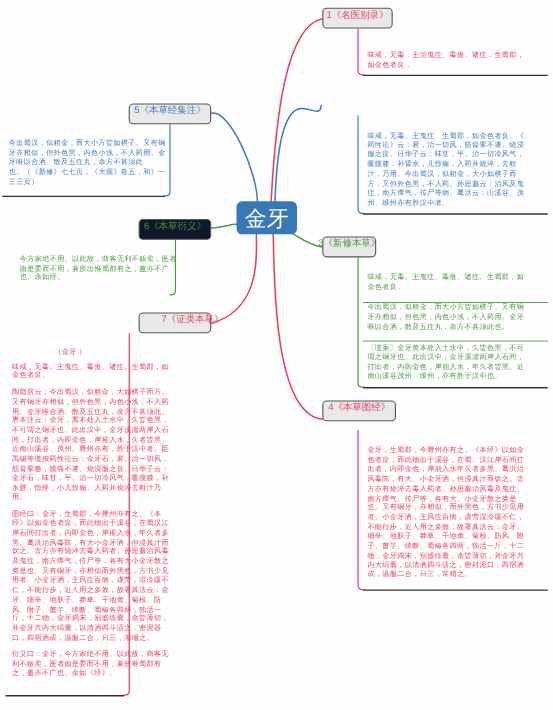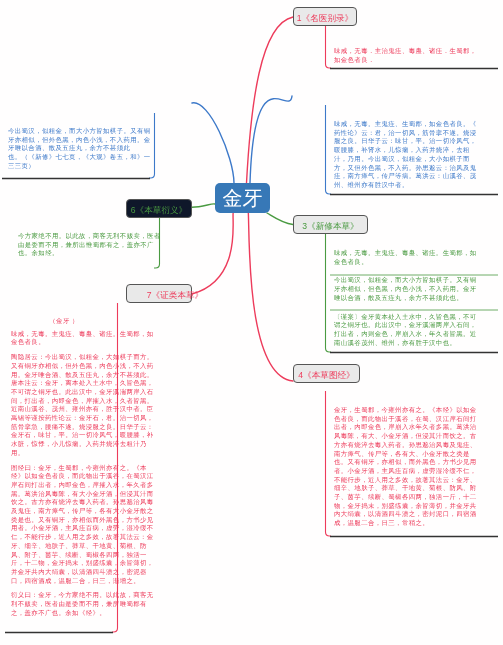--- a/index.html
+++ b/index.html
@@ -5,21 +5,21 @@
 <style>
   html,body{margin:0;padding:0;}
   body{width:503px;height:645px;background:#fffefe;overflow:hidden;
        font-family:"Liberation Sans","DejaVu Sans",sans-serif;}
   #stage{position:relative;width:503px;height:645px;}
   #links{position:absolute;left:0;top:0;width:503px;height:645px;}
   .rootnode{position:absolute;border-radius:5px;color:#ffffff;
             display:flex;align-items:center;justify-content:center;
             font-size:20px;letter-spacing:0px;}
   .topic{position:absolute;border-radius:4px;box-sizing:border-box;
-         display:flex;align-items:flex-end;justify-content:center;
+         display:flex;align-items:flex-start;justify-content:center;
          white-space:nowrap;font-size:8.6px;}
   .bodybox{position:absolute;box-sizing:border-box;}
   .para{margin:0;}
   .line{white-space:pre;}
 </style>
 </head>
 <body>
 
 <div id="stage">
   <svg id="links" viewBox="0 0 503 645">
@@ -64,21 +64,21 @@
         <div class="line">味咸，无毒。主鬼疰、生蜀郡，如金色者良。《</div>
         <div class="line">药性论》云：君，治一切风，筋骨挛不遂。烧浸</div>
         <div class="line">服之良。日华子云：味甘，平。治一切冷风气，</div>
         <div class="line">暖腰膝，补肾水，儿惊痫，入药并烧淬，去粗</div>
         <div class="line">汁，乃用。今出蜀汉，似粗金，大小如棋子而</div>
         <div class="line">方，又但外色黑，不入药。孙思邈云：治风及鬼</div>
         <div class="line">疰，南方瘴气，传尸等病。葛洪云：山溪谷、茂</div>
         <div class="line">州、维州亦有胜汉中者。</div>
       </div>
     </div>
-    <div class="topic" style="left: 293px; top: 215px; width: 75px; height: 19px; background: rgb(233, 233, 233); border: 1.2px solid rgb(85, 85, 85); color: rgb(74, 154, 65);">
+    <div class="topic" style="left: 293px; top: 215px; width: 49px; height: 19px; background: rgb(233, 233, 233); border: 1.2px solid rgb(85, 85, 85); color: rgb(74, 154, 65);">
       <span>3《新修本草》</span>
     </div>
     <div class="bodybox" style="left: 334px; top: 249px; width: 168px; color: rgb(74, 154, 65); font-size: 6.4px; line-height: 8.7px; letter-spacing: 0.4px;">
       <div class="para">
         <div class="line">味咸，无毒。主鬼疰、毒蛊、诸疰。生蜀郡，如</div>
         <div class="line">金色者良。</div>
       </div>
       <div class="para" style="margin-top: 10px;">
         <div class="line">今出蜀汉，似粗金，而大小方皆如棋子。又有铜</div>
         <div class="line">牙亦相似，但色黑，内色小浅，不入药用。金牙</div>
@@ -104,20 +104,23 @@
         <div class="line">南方瘴气、传尸等，各有大、小金牙散之类是</div>
         <div class="line">也。又有铜牙，亦相似，而外黑色，方书少见用</div>
         <div class="line">者。小金牙酒，主风疰百病，虚劳湿冷缓不仁，</div>
         <div class="line">不能行步，近人用之多效，故著其法云：金牙、</div>
         <div class="line">细辛、地肤子、莽草、干地黄、菊根、防风、附</div>
         <div class="line">子、茵芋、续断、蜀椒各四两，独活一斤，十二</div>
         <div class="line">物，金牙捣末，别盛练囊，余皆薄切，并金牙共</div>
         <div class="line">内大绢囊，以清酒四斗渍之，密封泥口，四宿酒</div>
         <div class="line">成，温服二合，日三，常稍之。</div>
       </div>
+    </div>
+    <div class="topic" style="left: 117px; top: 94px; width: 75px; height: 19px; background: rgb(233, 233, 233); border: 1.2px solid rgb(85, 85, 85); color: rgb(61, 121, 201);">
+      <span>5《本草经集注》</span>
     </div>
     <div class="bodybox" style="left: 8px; top: 127px; width: 142px; color: rgb(61, 121, 201); font-size: 6.4px; line-height: 8.7px; letter-spacing: 0.4px;">
       <div class="para">
         <div class="line">今出蜀汉，似粗金，而大小方皆如棋子。又有铜</div>
         <div class="line">牙亦相似，但外色黑，内色小浅，不入药用。金</div>
         <div class="line">牙唯以合酒、散及五疰丸，余方不甚须此</div>
         <div class="line">也。（《新修》七七页，《大观》卷五，和》一</div>
         <div class="line">三三页）</div>
       </div>
     </div>

